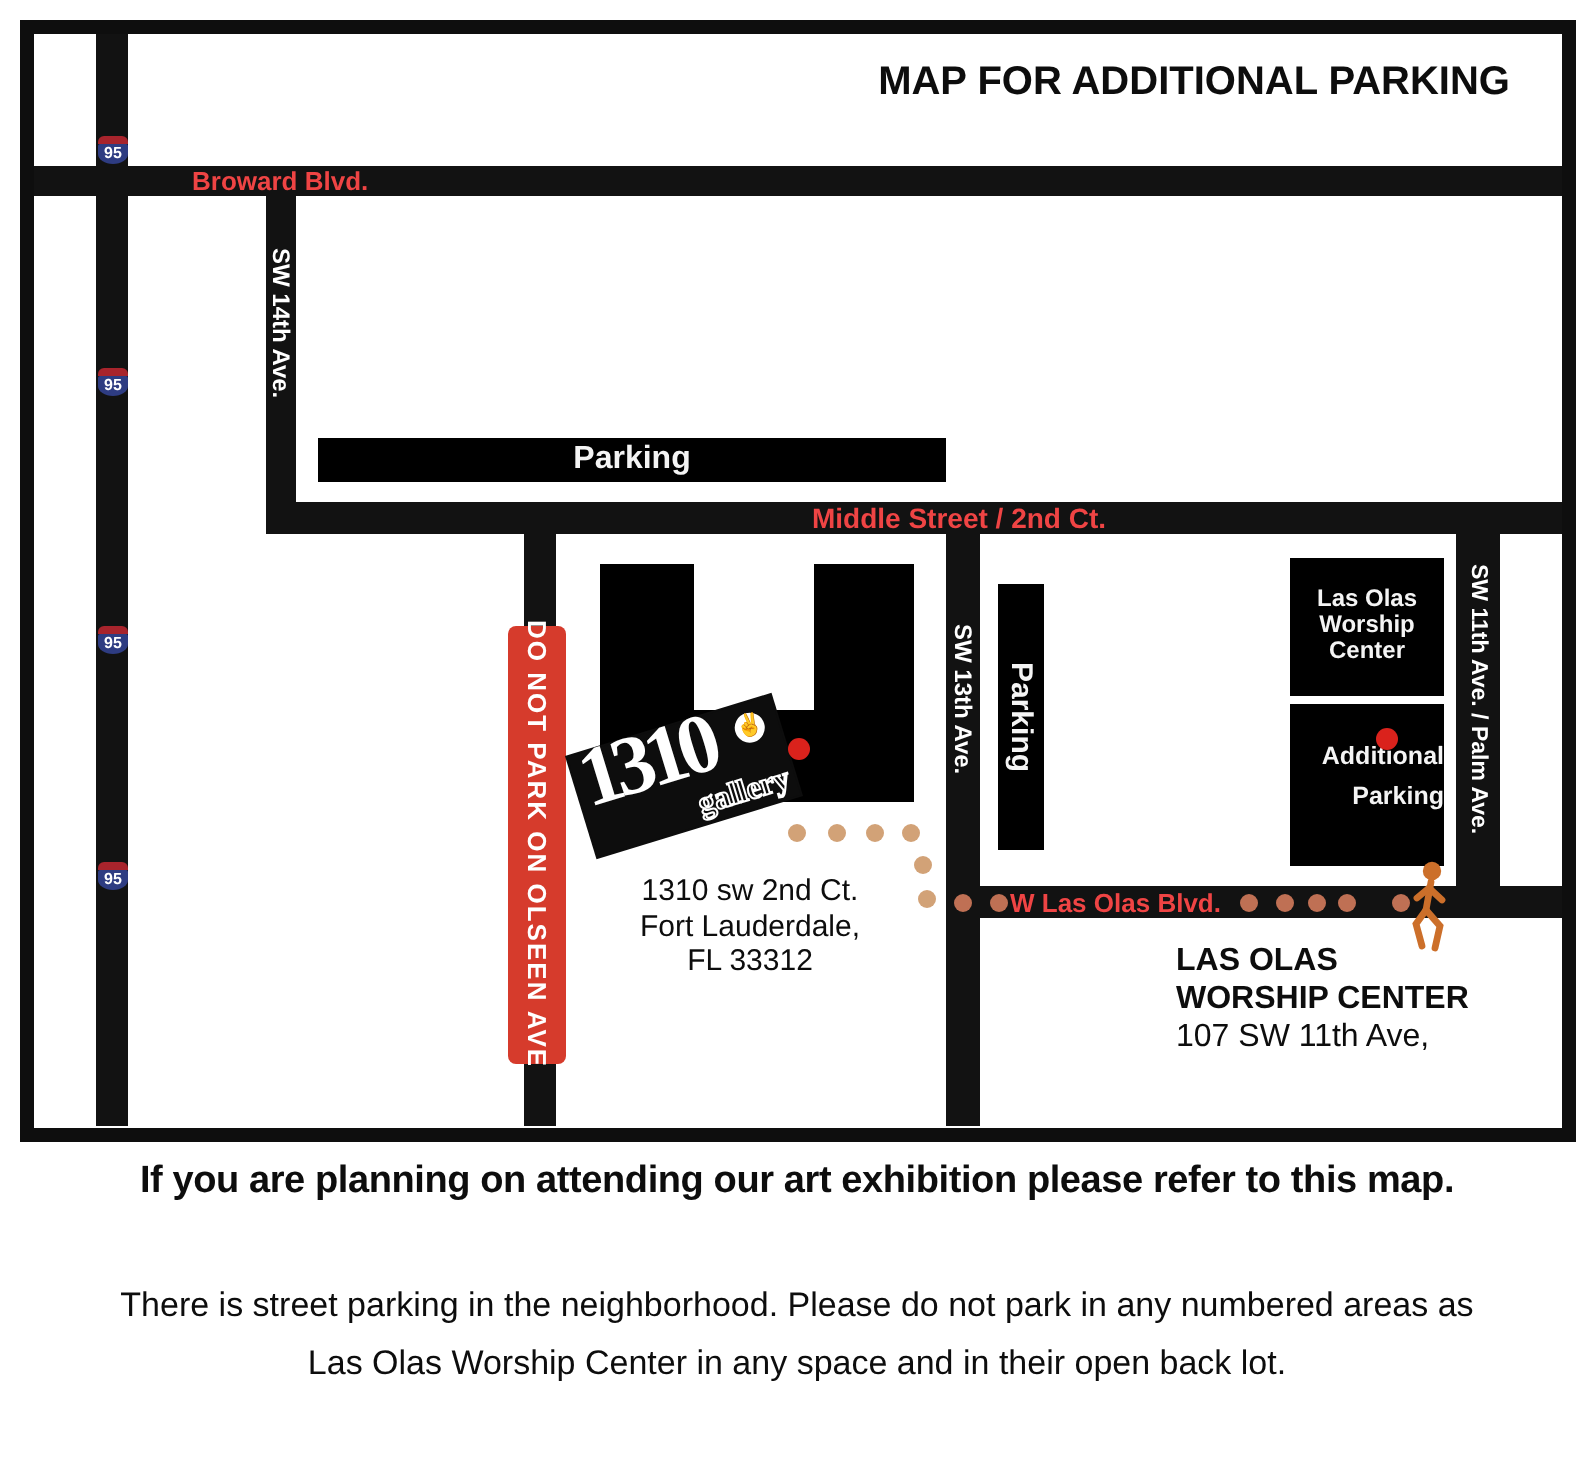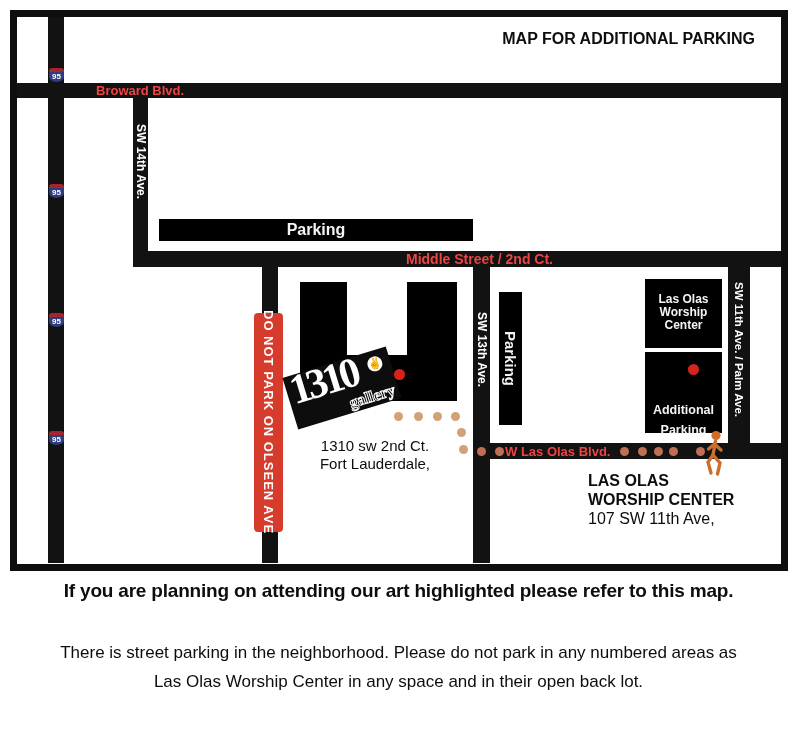--- a/index.html
+++ b/index.html
@@ -50,21 +50,21 @@
 
   <div class="abs road" style="left:48px;top:17px;width:16px;height:546px;"></div>
   <div class="abs road" style="left:17px;top:83px;width:764px;height:15px;"></div>
   <div class="abs road" style="left:133px;top:93px;width:15px;height:168px;"></div>
   <div class="abs road" style="left:133px;top:251px;width:648px;height:16px;"></div>
   <div class="abs road" style="left:262px;top:263px;width:16px;height:300px;"></div>
   <div class="abs road" style="left:473px;top:263px;width:17px;height:300px;"></div>
   <div class="abs road" style="left:473px;top:443px;width:308px;height:16px;"></div>
   <div class="abs road" style="left:728px;top:263px;width:22px;height:196px;"></div>
 
-  <div class="abs txt" style="right:42px;top:30px;font-size:16px;font-weight:700;">MAP FOR ADDITIONAL PARKING</div>
+  <div class="abs txt" style="right:42px;top:30px;font-size:20px;font-weight:700;">MAP FOR ADDITIONAL PARKING</div>
 
   <div class="abs road-label" style="left:96px;top:83px;font-size:13px;line-height:15px;">Broward Blvd.</div>
   <div class="abs vlabel" style="left:133px;top:106px;width:15px;height:112px;font-size:12px;">SW 14th Ave.</div>
   <div class="abs road-label" style="left:406px;top:252px;font-size:14px;line-height:15px;">Middle Street / 2nd Ct.</div>
   <div class="abs vlabel" style="left:473px;top:306px;width:17px;height:88px;font-size:12px;">SW 13th Ave.</div>
   <div class="abs road-label" style="left:505px;top:444px;font-size:13px;line-height:15px;">W Las Olas Blvd.</div>
   <div class="abs vlabel" style="left:728px;top:270px;width:22px;height:160px;font-size:11.5px;">SW 11th Ave. / Palm Ave.</div>
 
   <div id="shields">
       <div class="shield" style="left: 49px; top: 50px;">
@@ -102,37 +102,38 @@
 
   <div class="abs gray" style="left:645px;top:279px;width:77px;height:69px;">
     <div class="lot-label" style="text-align:center;font-size:12px;line-height:13px;padding-top:14px;">
       <div>Las Olas</div>
       <div>Worship</div>
       <div>Center</div>
     </div>
   </div>
 
   <div class="abs gray" style="left:645px;top:352px;width:77px;height:81px;">
-    <div class="lot-label" style="text-align:center;font-size:12.5px;line-height:20px;padding-top:48px;">
+    <div class="lot-label" style="text-align:right;font-size:12.5px;line-height:20px;padding-top:16px;">
       <div>Additional</div>
       <div>Parking</div>
     </div>
   </div>
 
   <div class="abs banner" style="left:254px;top:313px;width:29px;height:219px;background:#d63b2c;">DO NOT PARK ON OLSEEN AVE</div>
 
   <div class="abs logo" style="left:289px;top:362px;width:106px;height:52px;">
     <span class="num">1310</span>
     <span class="hand">✌</span>
     <span class="word">gallery</span>
   </div>
 
   <div class="abs" style="left:305px;top:437px;width:140px;text-align:center;font-size:15px;line-height:17.5px;">
     <div>1310 sw 2nd Ct.</div>
     <div>Fort Lauderdale,</div>
+    <div>FL 33312</div>
   </div>
 
   <div class="abs" style="left:588px;top:471px;font-size:16px;line-height:19px;">
     <div style="font-weight:bold;">LAS OLAS</div>
     <div style="font-weight:bold;">WORSHIP CENTER</div>
     <div>107 SW 11th Ave,</div>
   </div>
 
   <div id="dots">
       <div class="dot" style="width: 9px; height: 9px; left: 393.5px; top: 411.5px; background: rgb(210, 162, 119);"></div>
@@ -156,18 +157,18 @@
     <g stroke="#cc6f2a" stroke-width="3.4" stroke-linecap="round" fill="none">
       <line x1="14.5" y1="11" x2="12" y2="25"></line>
       <polyline points="13.5,14 20,20"></polyline>
       <polyline points="13.5,14 7.5,19"></polyline>
       <polyline points="12,25 19,33 16.5,44"></polyline>
       <polyline points="12,25 7,32 10,43"></polyline>
     </g>
     <circle cx="15" cy="5.5" r="4.6" fill="#cc6f2a"></circle>
   </svg>
 
-  <div class="abs caption">If you are planning on attending our art highlighted please refer to this map.</div>
+  <div class="abs caption">If you are planning on attending our art exhibition please refer to this map.</div>
   <div class="abs para">
     <div class="txt">There is street parking in the neighborhood. Please do not park in any numbered areas as</div>
     <div class="txt">Las Olas Worship Center in any space and in their open back lot.</div>
   </div>
 </div>
 
 </body></html>

